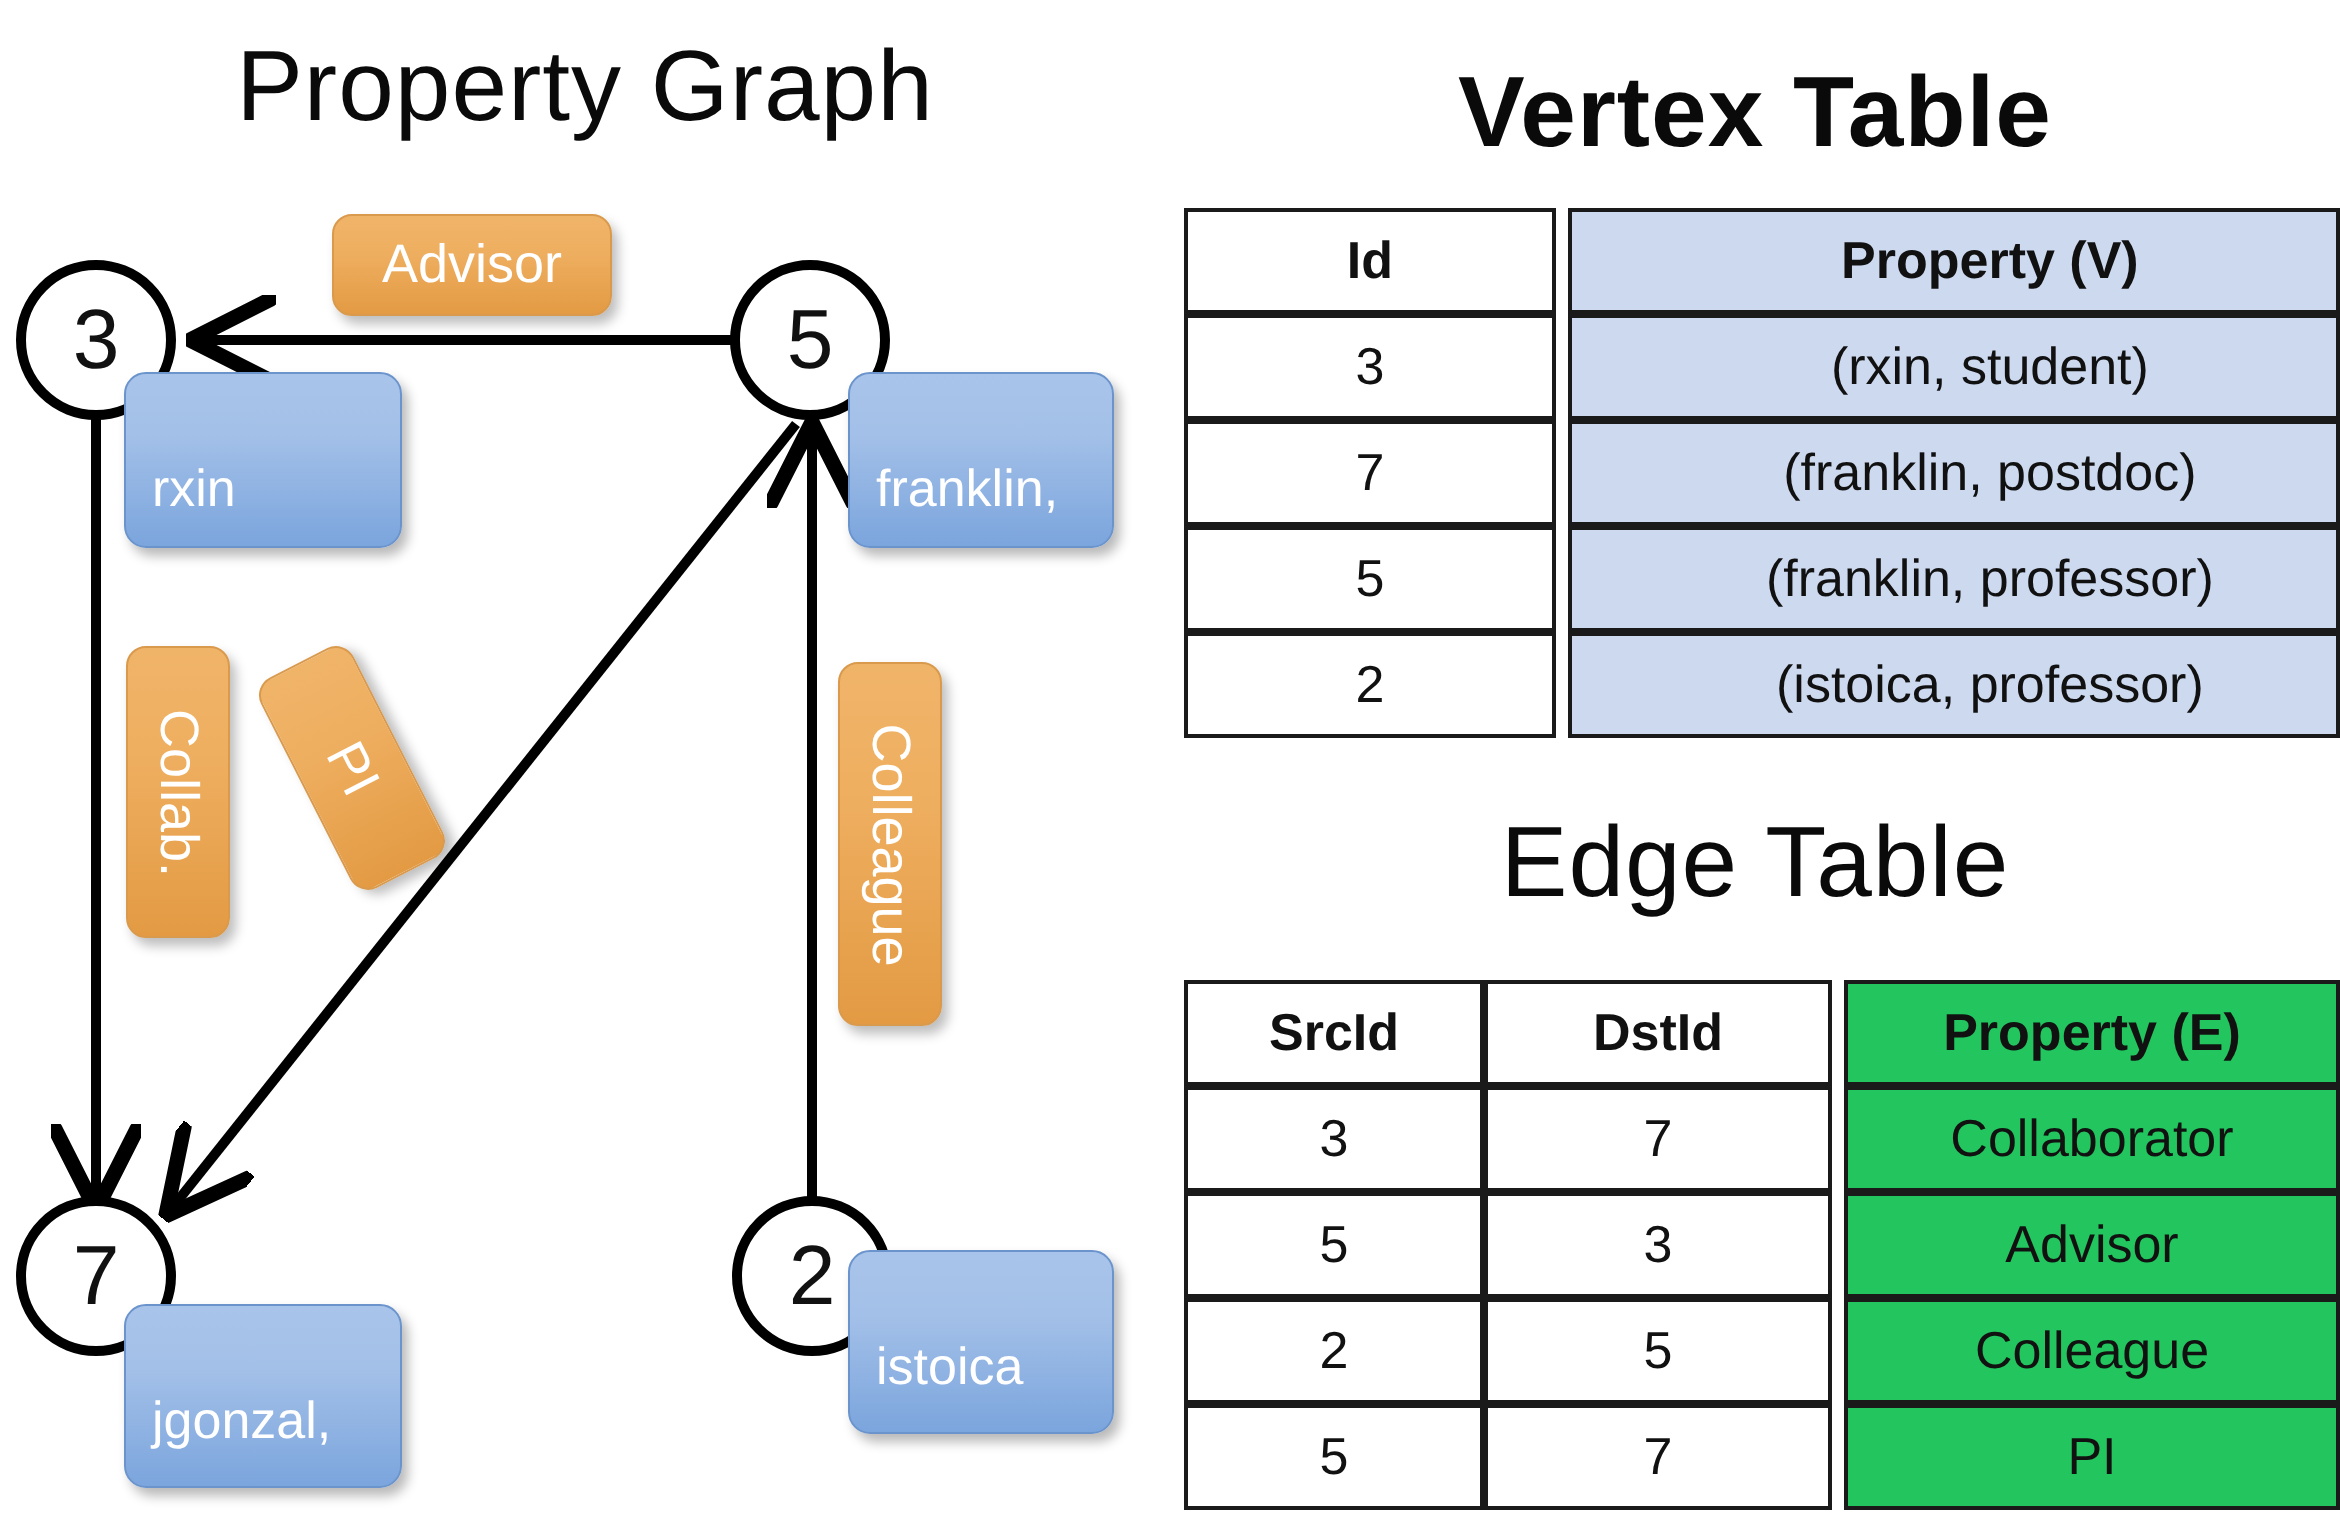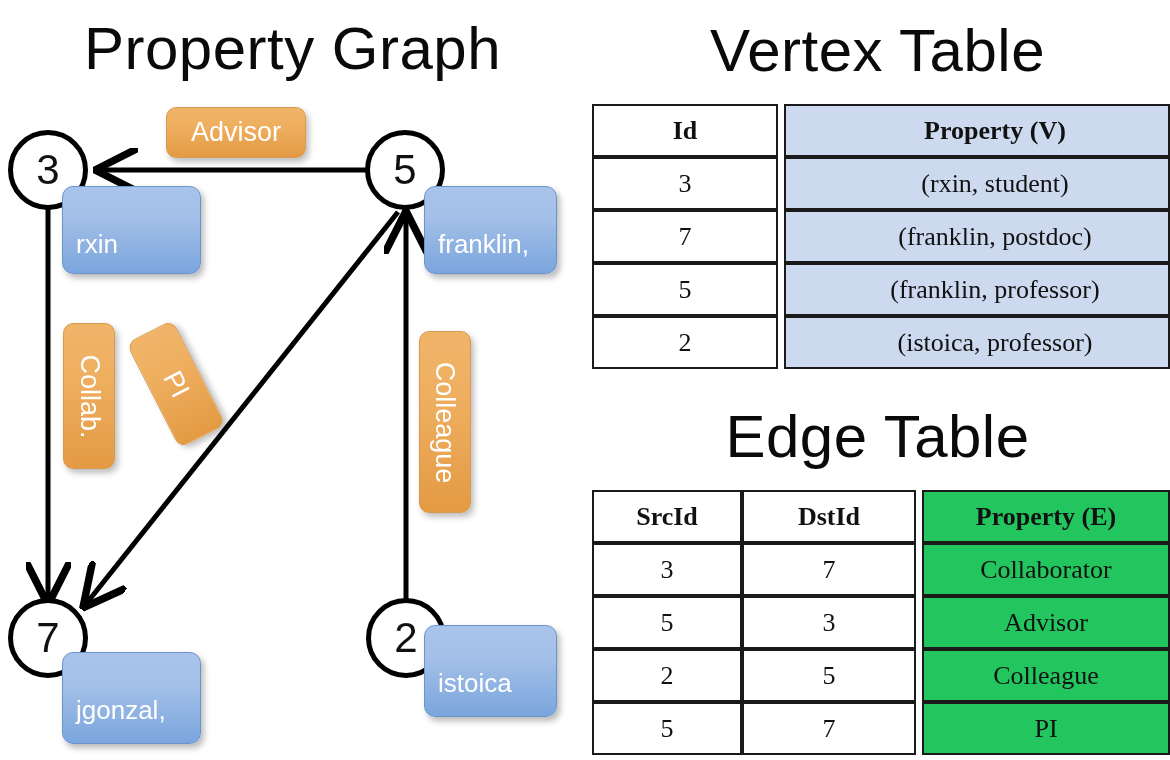--- a/index.html
+++ b/index.html
@@ -14,28 +14,28 @@
     overflow: hidden;
     font-family: "Liberation Sans", sans-serif;
     color: #000;
   }
 
   
   .title {
     position: absolute;
     font-family: "Liberation Sans", sans-serif;
     font-weight: 300;
-    font-size: 60px;
+    font-size: 50px;
     letter-spacing: 0.5px;
     color: #0a0a0a;
     white-space: nowrap;
     text-align: center;
   }
   #title-property-graph { left: 0;   top: 14px;  width: 585px; }
-  #title-vertex-table   { left: 585px; top: 16px;  width: 585px; }
+  #title-vertex-table   { left: 585px; top: 27px;  width: 585px; font-weight: bold; }
   #title-edge-table     { left: 585px; top: 402px; width: 585px; }
 
   
   #graph-panel {
     position: absolute;
     left: 0; top: 0;
     width: 585px; height: 760px;
   }
   #graph-svg {
     position: absolute;
@@ -97,21 +97,21 @@
     display: block;
     transform: rotate(90deg);
     transform-origin: center center;
   }
 
   
   .tbl {
     position: absolute;
     border-collapse: separate;
     border-spacing: 0;
-    font-family: Liberation Serif, serif;
+    font-family: Liberation Sans, sans-serif;
   }
   .tbl td, .tbl th {
     border: 2px solid #1a1a1a;
     font-weight: 300;
     font-size: 26px;
     text-align: center;
     color: #111;
     padding: 0;
     box-sizing: border-box;
   }

